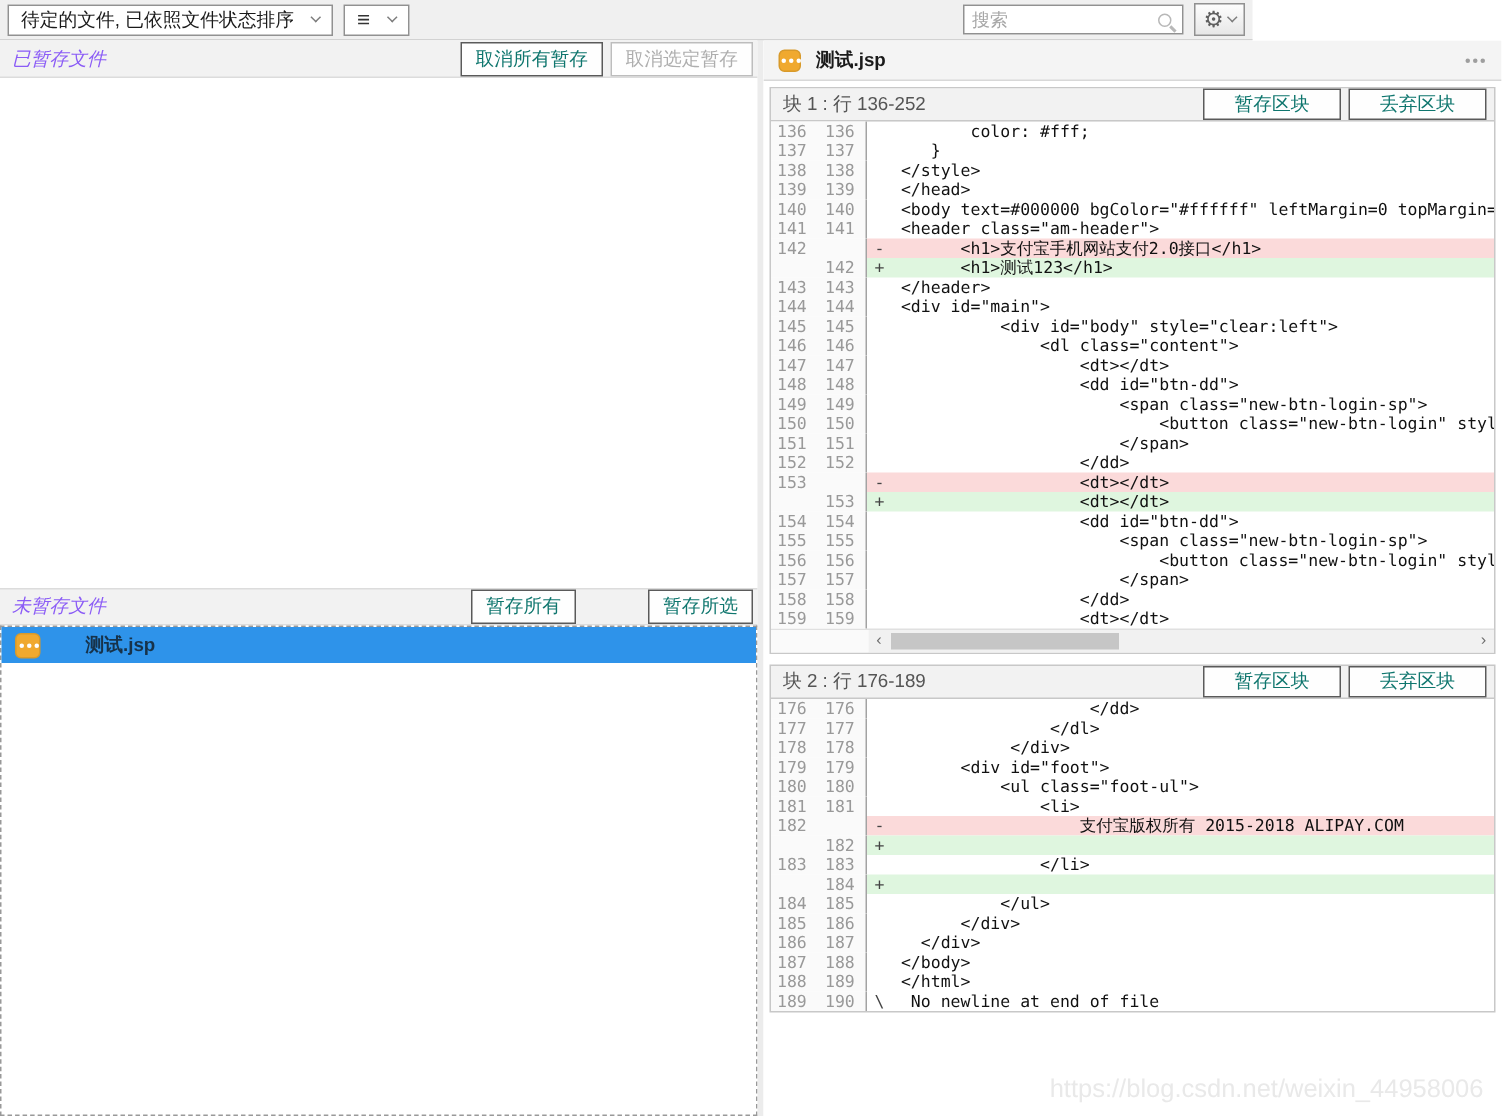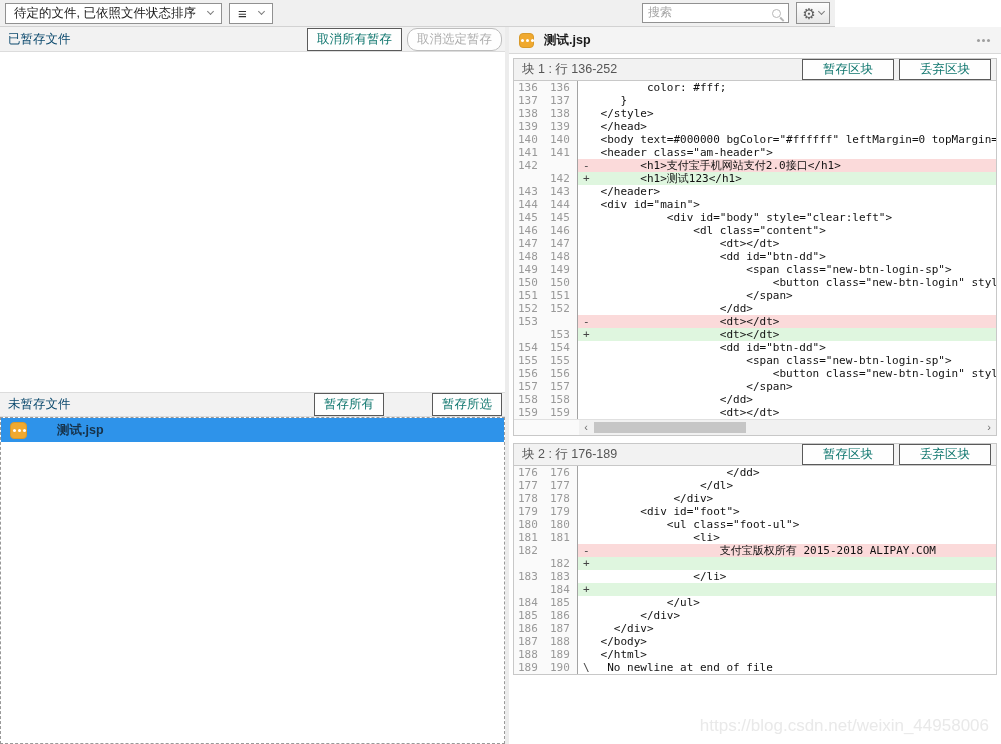--- a/index.html
+++ b/index.html
@@ -13,44 +13,44 @@
   .dd { height:21px; background:#fff; border:1px solid #919191;
         display:flex; align-items:center; padding:0 8px; font-size:12.5px;
         color:#1a1a1a; gap:12px; cursor:default; }
   .chevron { width:5px; height:5px; border-right:1.5px solid #7d7d7d;
              border-bottom:1.5px solid #7d7d7d; transform:rotate(45deg);
              margin-top:-3px; display:inline-block; flex:none; }
   .hamburger { font-size:15px; color:#333; line-height:1; }
   .searchbox { margin-left:auto; width:147px; height:20px; border:1px solid #919191;
                background:#fff; display:flex; align-items:center; padding:0 5px; }
   .searchbox input { border:none; outline:none; flex:1; min-width:0;
-                     font-size:12px; font-family:Liberation Mono, monospace; color:#701a75; }
+                     font-size:12px; font-family:Liberation Serif, serif; color:#701a75; }
   .searchbox input::placeholder { color:#a6a6a6; }
   .lens { position:relative; width:9px; height:9px; border:1.5px solid #b8b8b8;
           border-radius:50%; flex:none; margin-right:2px; }
   .lens::after { content:""; position:absolute; width:1.5px; height:5px;
                  background:#b8b8b8; left:8px; top:7px; transform:rotate(-45deg); }
   .gearbtn { height:22px; width:34px; border:1px solid #919191;
              background:linear-gradient(#fdfdfd,#e7e7e7); display:flex;
              align-items:center; justify-content:center; gap:3px; cursor:pointer; }
   .gear { font-size:15px; color:#5f5f5f; line-height:1; }
 
   
   .left-col { position:absolute; top:27px; left:0; width:505px; bottom:0;
               display:flex; flex-direction:column; background:#fff; }
   .splitter { position:absolute; top:27px; left:505px; width:4px; bottom:0;
               background:#ececec; cursor:col-resize; }
   .panel-header { height:25px; flex:none; background:#f2f2f2;
                   border-bottom:1px solid #dcdcdc; display:flex; align-items:center;
                   padding:0 3px 0 8px; gap:5px; font-size:12.5px; }
   .panel-header.lower { border-top:1px solid #dcdcdc;gap:48px; }
-  .panel-title { flex:1; color:#0c4a6e; }
+  .panel-title { flex:1; color:#8b5cf6;font-style:italic; }
   .btn { font-family:inherit; font-size:12.5px; color:#0f766e; background:#fefefe;
          border:1px solid #5a5a5a; padding:2px 9px; cursor:pointer; white-space:nowrap; }
-  .btn[disabled] { color:#aeaeae; border-color:#bdbdbd;border-radius:10px; }
+  .btn[disabled] { color:#aeaeae; border-color:#bdbdbd; }
   .staged-list { height:340px; flex:none; background:#fff; }
   .unstaged-list { flex:1; background:#fff; border:1px dashed #999; }
   .file-row { height:24px; display:flex; align-items:center; padding-left:9px; cursor:default; }
   .file-row.selected { background:#2e93ea; }
   .status-icon { width:17px; height:17px; flex:none; background:#f0a92f;
                  border:1px solid #d89a2b; border-radius:4px; position:relative; }
   .dots { position:absolute; left:50%; top:50%; width:3px; height:3px; margin:-1px 0 0 -1px;
           background:#fff; border-radius:50%;
           box-shadow:-5px 0 0 #fff, 5px 0 0 #fff; }
   .file-name { margin-left:30px; font-size:12.5px; font-weight:bold; color:#173249; }

